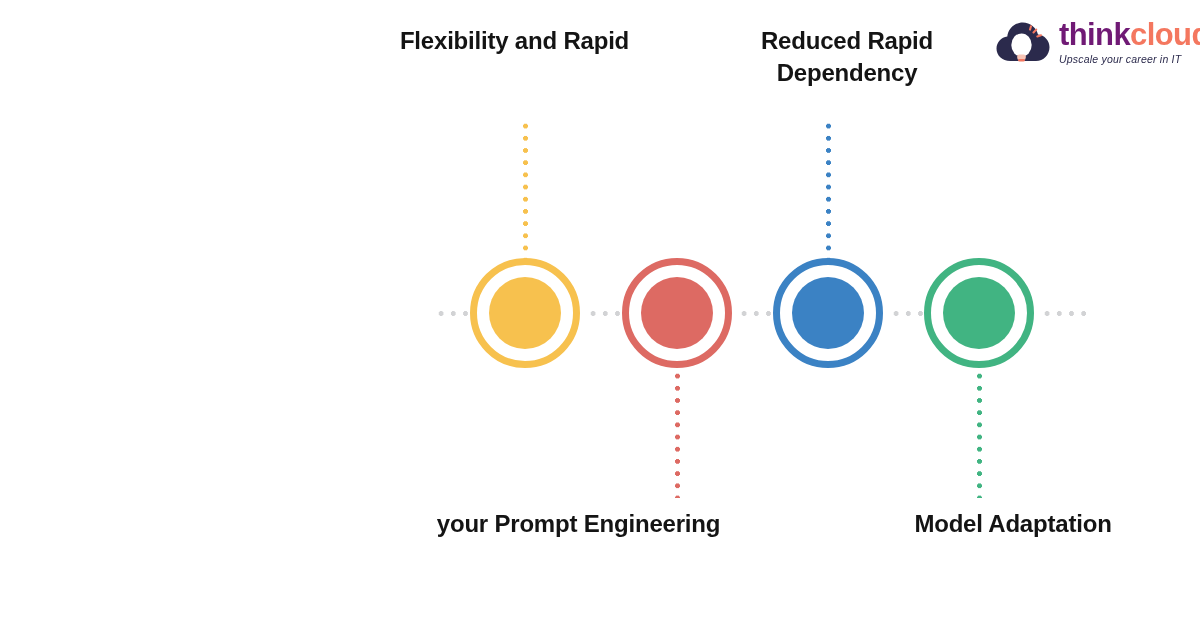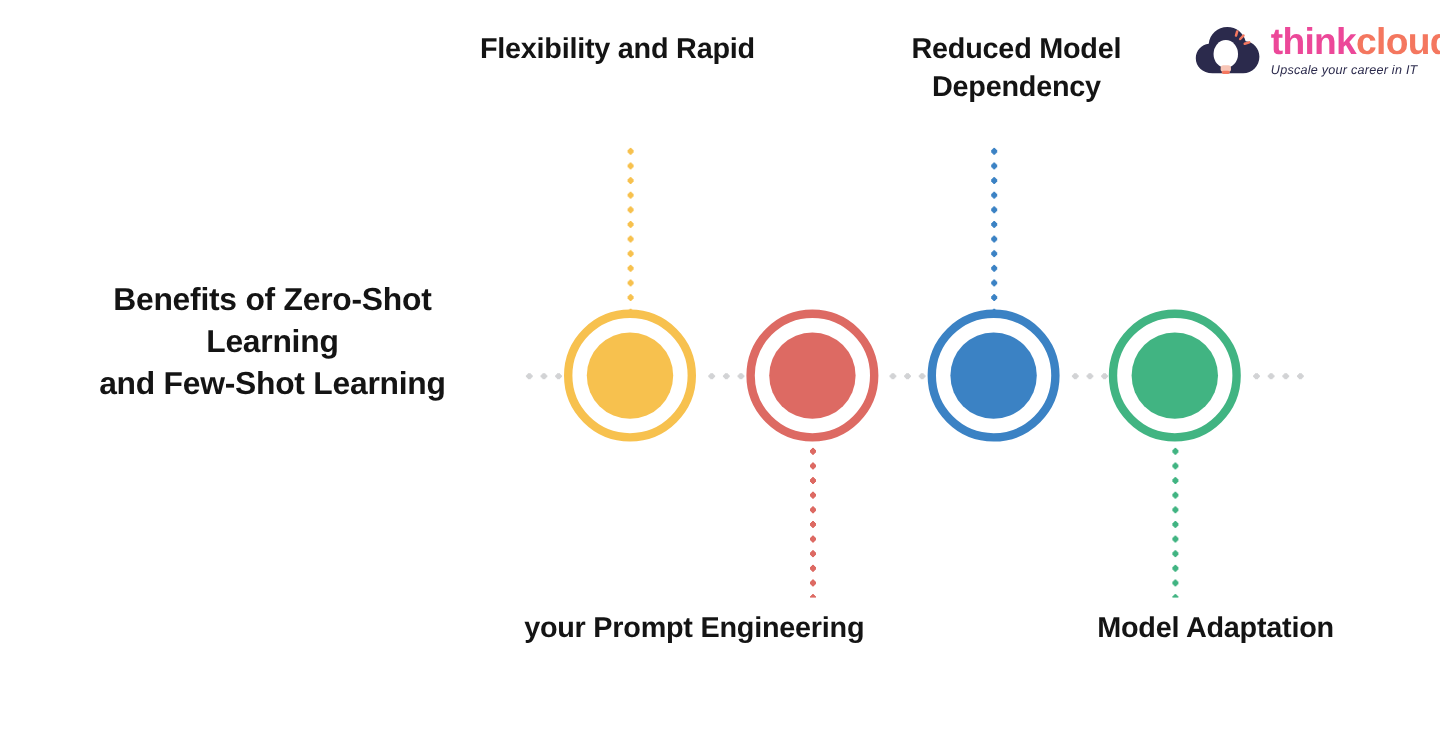--- a/index.html
+++ b/index.html
@@ -29,21 +29,21 @@
     gap: 8px;
   }
   #logo-mark { width: 56px; height: 50px; flex: 0 0 56px; }
   #logo-text { display: flex; flex-direction: column; line-height: 1; }
   .logo-word {
     font-size: 31px;
     font-weight: bold;
     letter-spacing: -0.6px;
     white-space: nowrap;
   }
-  .logo-think { color: #ec4899; }
+  .logo-think { color: #701a75; }
   .logo-cloudly { color: #f4775f; }
   .logo-tag {
     font-size: 10.5px;
     font-style: italic;
     color: #2b2a4c;
     letter-spacing: 0.2px;
     margin-top: 4px;
     white-space: nowrap;
   }
 
@@ -149,25 +149,20 @@
       </svg>
     </div>
     <div id="logo-text">
       <div class="logo-word">
         <span class="logo-think">think</span><span class="logo-cloudly">cloudly</span>
       </div>
       <div class="logo-tag">Upscale your career in IT</div>
     </div>
   </div>
 
-  <div id="main-title">
-    <span class="tl">Benefits of Zero-Shot</span>
-    <span class="tl">Learning</span>
-    <span class="tl">and Few-Shot Learning</span>
-  </div>
 
   <div id="timeline">
 
     <div class="axis" style="left: 435px; width: 50px; background-image: radial-gradient(circle closest-side, rgb(210, 211, 213) 100%, transparent 100%);"></div>
     <div class="axis" style="left: 587px; width: 52px; background-image: radial-gradient(circle closest-side, rgb(210, 211, 213) 100%, transparent 100%);"></div>
     <div class="axis" style="left: 738px; width: 52px; background-image: radial-gradient(circle closest-side, rgb(210, 211, 213) 100%, transparent 100%);"></div>
     <div class="axis" style="left: 890px; width: 52px; background-image: radial-gradient(circle closest-side, rgb(210, 211, 213) 100%, transparent 100%);"></div>
     <div class="axis" style="left: 1041px; width: 50px; background-image: radial-gradient(circle closest-side, rgb(210, 211, 213) 100%, transparent 100%);"></div>
 
     <div class="stem up" style="left: 523px; background-image: radial-gradient(circle closest-side, rgb(247, 193, 78) 100%, transparent 100%);"></div>
@@ -188,21 +183,21 @@
       <div class="core" style="background: rgb(65, 180, 130);"></div>
     </div>
 
     <div class="callout" id="label-0">
       <span class="cl">Flexibility and Rapid</span>
     </div>
     <div class="callout" id="label-1">
       <span class="cl">your Prompt Engineering</span>
     </div>
     <div class="callout" id="label-2">
-      <span class="cl">Reduced Model</span>
+      <span class="cl">Reduced Rapid</span>
       <span class="cl">Dependency</span>
     </div>
     <div class="callout" id="label-3">
       <span class="cl">Model Adaptation</span>
     </div>
 
   </div>
 </div>
 
 </body></html>

